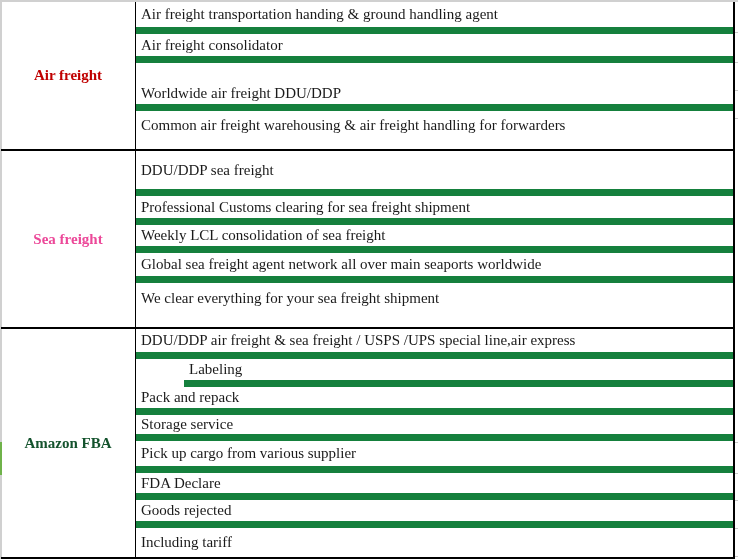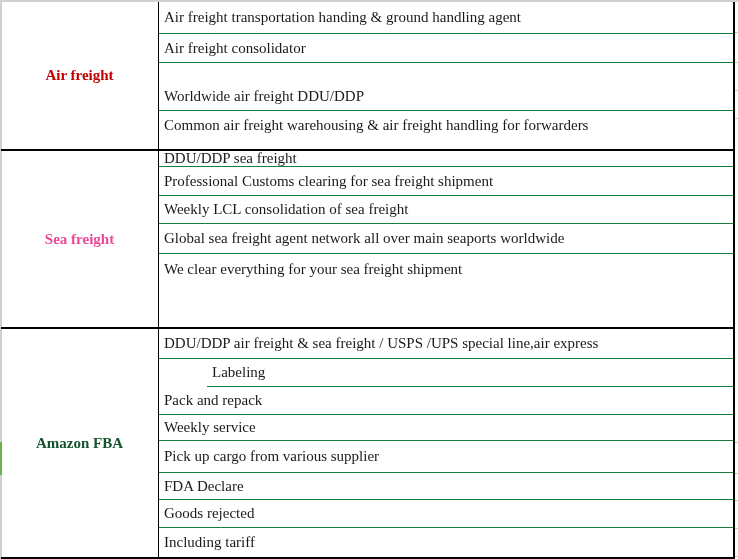--- a/index.html
+++ b/index.html
@@ -4,23 +4,23 @@
 <style>
   html, body { margin:0; padding:0; background:#ffffff; }
   body { width:738px; height:559px; position:relative; overflow:hidden; font-family:"Liberation Serif", serif; }
   .frame-top { position:absolute; left:0; top:0; width:738px; height:2px; background:#d0d0d0; }
   .frame-left { position:absolute; left:0; top:0; width:2px; height:559px; background:#d0d0d0; }
   .green-mark { position:absolute; left:0; top:442px; width:2px; height:33px; background:#6fb24a; }
   .frame-right-ticks { position:absolute; left:735px; top:0; width:3px; height:559px; }
   .tick { position:absolute; left:0; width:3px; height:1px; background:#c8c8c8; }
   .grid { position:absolute; left:1px; top:2px; width:734px; }
   .section { position:relative; display:flex; border-bottom:2px solid #000; }
-  .category { width:158px; border-right:1px solid #000; display:flex; align-items:center; justify-content:center; font-weight:bold; font-size:15px; box-sizing:border-box; }
+  .category { width:135px; border-right:1px solid #000; display:flex; align-items:center; justify-content:center; font-weight:bold; font-size:15px; box-sizing:border-box; }
   .items { flex:1; border-right:2px solid #000; }
-  .item { box-sizing:border-box; border-bottom:1px solid #15803d; font-size:15px; color:#1a1a1a; padding-left:5px; display:flex; align-items:center; white-space:pre; }
+  .item { box-sizing:border-box; border-bottom:7px solid #15803d; font-size:15px; color:#1a1a1a; padding-left:5px; display:flex; align-items:center; white-space:pre; }
   .item:last-child { border-bottom:none; }
 </style>
 </head>
 <body>
 
 <div class="frame-top"></div>
 <div class="frame-left"></div>
 <div class="green-mark"></div>
 
 <div class="grid">
@@ -31,35 +31,35 @@
       <div class="item" style="height:32px;">Air freight transportation handing &amp; ground handling agent</div>
       <div class="item" style="height:29px;">Air freight consolidator</div>
       <div class="item" style="height:28px;margin-top:20px;">Worldwide air freight DDU/DDP</div>
       <div class="item" style="height:28px;">Common air freight warehousing &amp; air freight handling for forwarders</div>
     </div>
   </div>
 
   <div class="section" style="height:176px;">
     <div class="category" style="color:#ec4899;">Sea freight</div>
     <div class="items">
-      <div class="item" style="height:16px;">DDU/DDP sea freight</div>
+      <div class="item" style="height:45px;">DDU/DDP sea freight</div>
       <div class="item" style="height:29px;">Professional Customs clearing for sea freight shipment</div>
       <div class="item" style="height:28px;">Weekly LCL consolidation of sea freight</div>
       <div class="item" style="height:30px;">Global sea freight agent network all over main seaports worldwide</div>
       <div class="item" style="height:31px;">We clear everything for your sea freight shipment</div>
     </div>
   </div>
 
   <div class="section" style="height:228px;">
     <div class="category" style="color:#14532d;">Amazon FBA</div>
     <div class="items">
       <div class="item" style="height:30px;">DDU/DDP air freight &amp; sea freight / USPS /UPS special line,air express</div>
       <div class="item" style="height:28px;margin-left:48px;">Labeling</div>
       <div class="item" style="height:28px;">Pack and repack</div>
-      <div class="item" style="height:26px;">Weekly service</div>
+      <div class="item" style="height:26px;">Storage service</div>
       <div class="item" style="height:32px;">Pick up cargo from various supplier</div>
       <div class="item" style="height:27px;">FDA Declare</div>
       <div class="item" style="height:28px;">Goods rejected</div>
       <div class="item" style="height:29px;">Including tariff</div>
     </div>
   </div>
 
 </div>
 
 <div class="frame-right-ticks">

